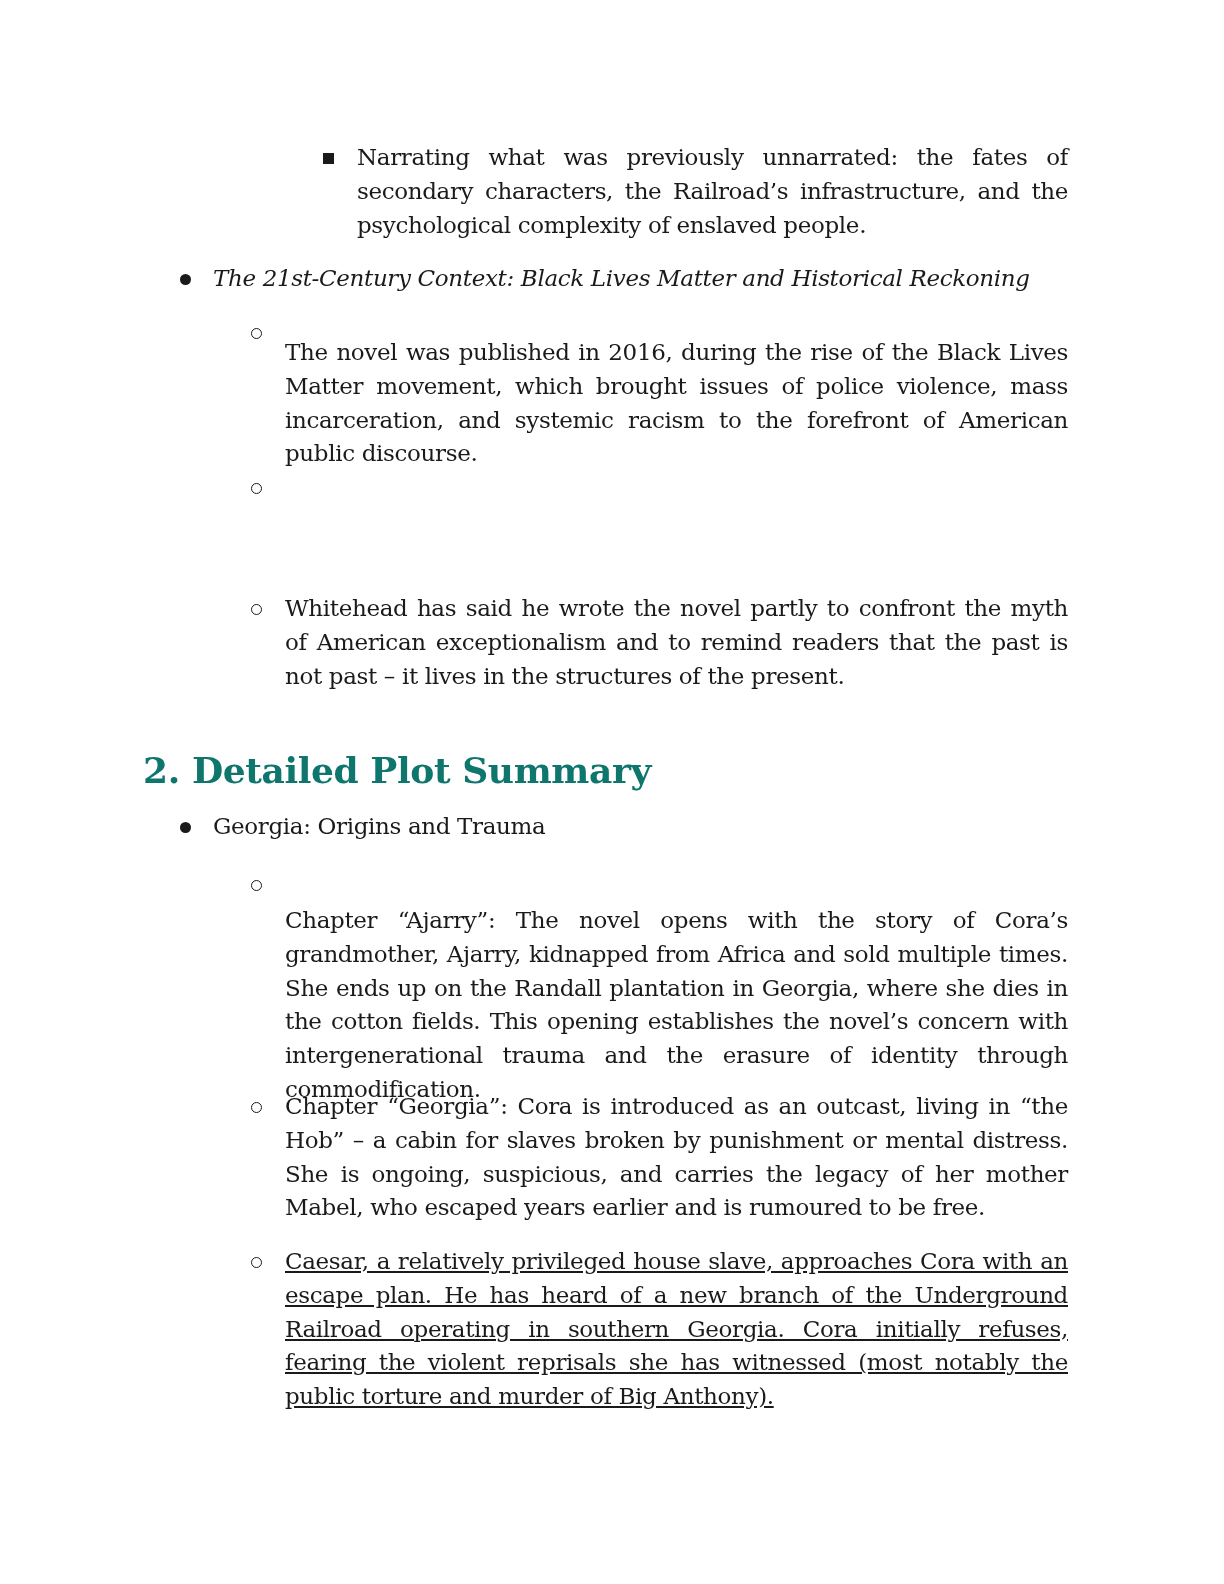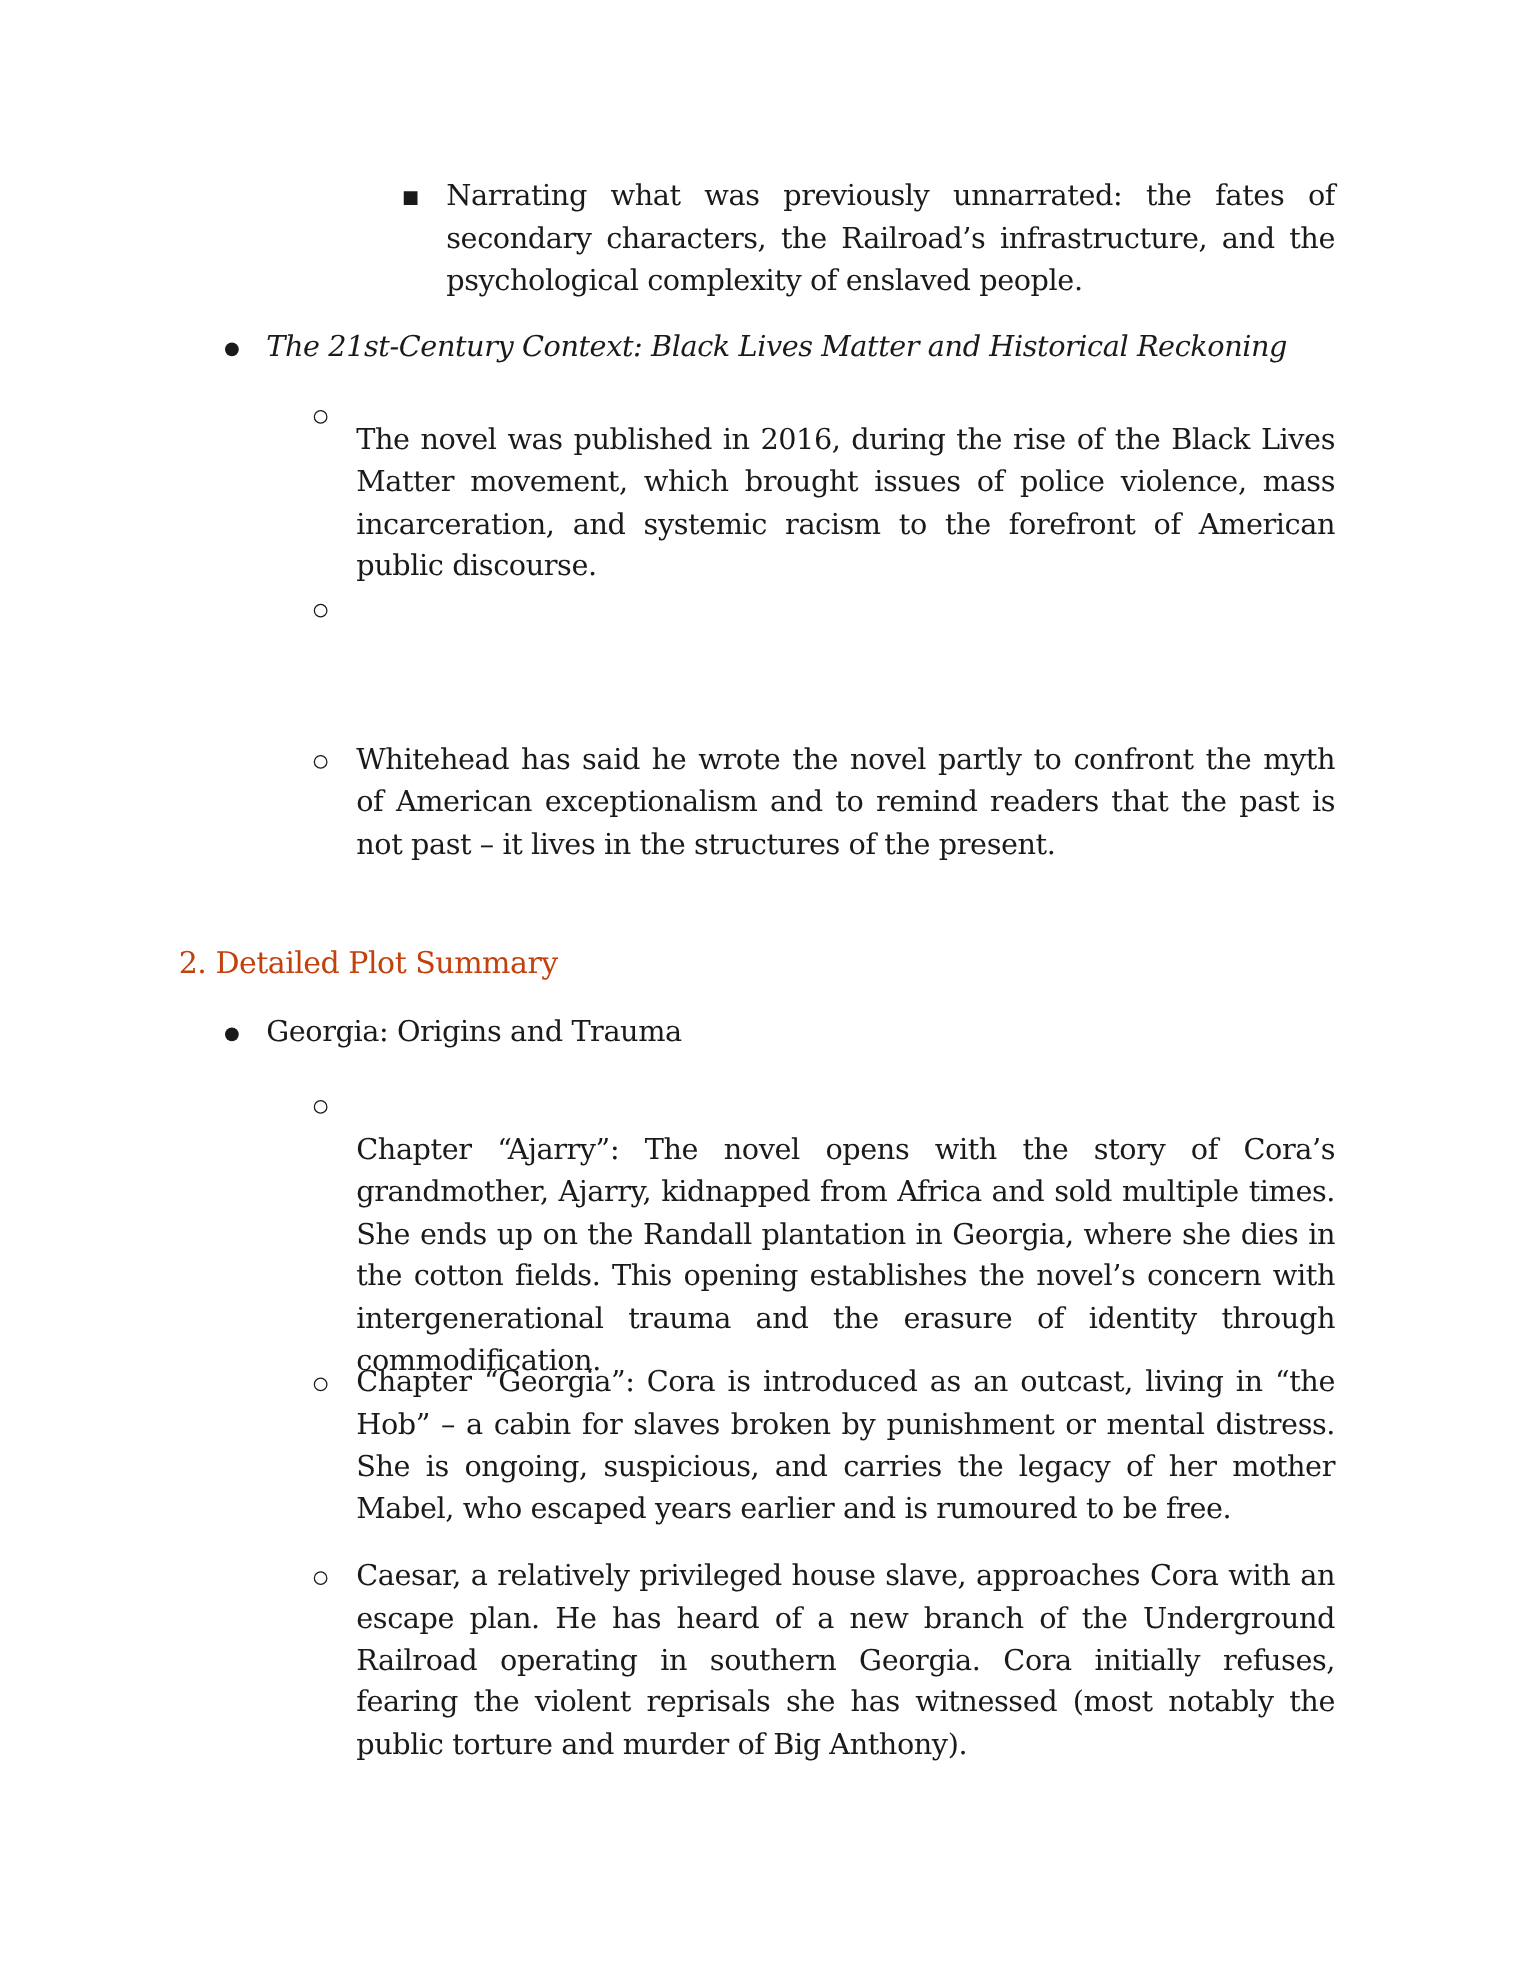--- a/index.html
+++ b/index.html
@@ -41,25 +41,25 @@
       box-sizing: border-box;
       width: 11px; height: 11px;
     }
     .b-square {
       width: 11px; height: 11px;
       background: #1a1a1a;
     }
     .heading {
       position: absolute;
       font-family: "DejaVu Serif", "Liberation Serif", serif;
-      font-weight: normal;
-      font-size: 24px;
+      font-weight: bold;
+      font-size: 36px;
       line-height: 36px;
       letter-spacing: -0.4px;
-      color: #c2410c;
+      color: #0f766e;
     }
     .l1 { left: 213px; width: 855px; }
     .l2 { left: 285px; width: 783px; }
     .l3 { left: 357px; width: 711px; }
   </style>
 </head>
 <body>
 
 <div class="page">
 
@@ -82,15 +82,15 @@
   <span class="bullet b-disc" style="left:180px; top:822px;"></span>
   <div class="item l1" style="top:810px;">Georgia: Origins and Trauma</div>
 
   <span class="bullet b-circle" style="left:251px; top:880px;"></span>
   <div class="item l2" style="top:904px;">Chapter “Ajarry”: The novel opens with the story of Cora’s grandmother, Ajarry, kidnapped from Africa and sold multiple times. She ends up on the Randall plantation in Georgia, where she dies in the cotton fields. This opening establishes the novel’s concern with intergenerational trauma and the erasure of identity through commodification.</div>
 
   <span class="bullet b-circle" style="left:251px; top:1102px;"></span>
   <div class="item l2" style="top:1090px;">Chapter “Georgia”: Cora is introduced as an outcast, living in “the Hob” – a cabin for slaves broken by punishment or mental distress. She is ongoing, suspicious, and carries the legacy of her mother Mabel, who escaped years earlier and is rumoured to be free.</div>
 
   <span class="bullet b-circle" style="left:251px; top:1257px;"></span>
-  <div class="item l2" style="top:1245px;">Caesar, a relatively privileged house slave, approaches Cora with an escape plan. He has heard of a new branch of the Underground Railroad operating in southern Georgia. Cora initially refuses, fearing the violent reprisals she has witnessed (most notably the public torture and murder of Big Anthony).</div>
+  <div class="item l2" style="top:1245px;text-decoration:underline;">Caesar, a relatively privileged house slave, approaches Cora with an escape plan. He has heard of a new branch of the Underground Railroad operating in southern Georgia. Cora initially refuses, fearing the violent reprisals she has witnessed (most notably the public torture and murder of Big Anthony).</div>
 
 </div>
 
 </body></html>

